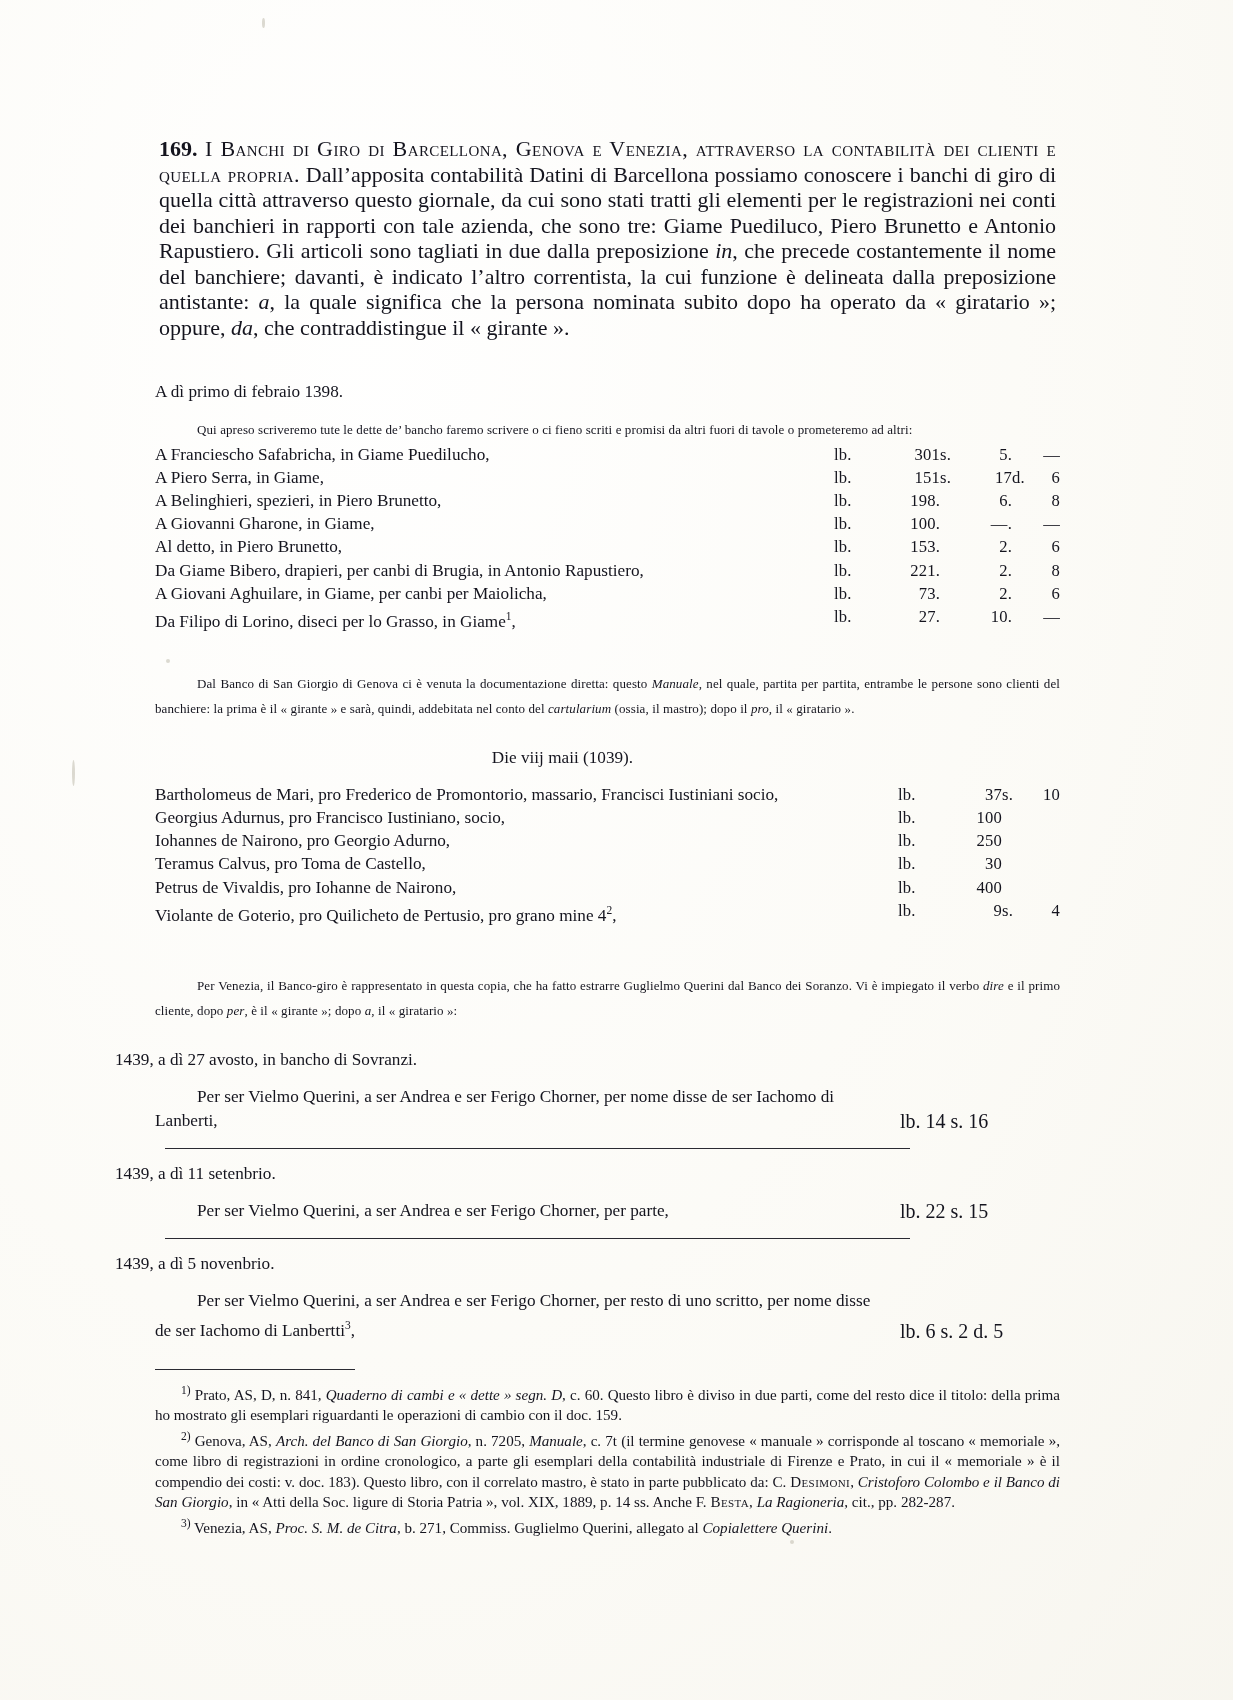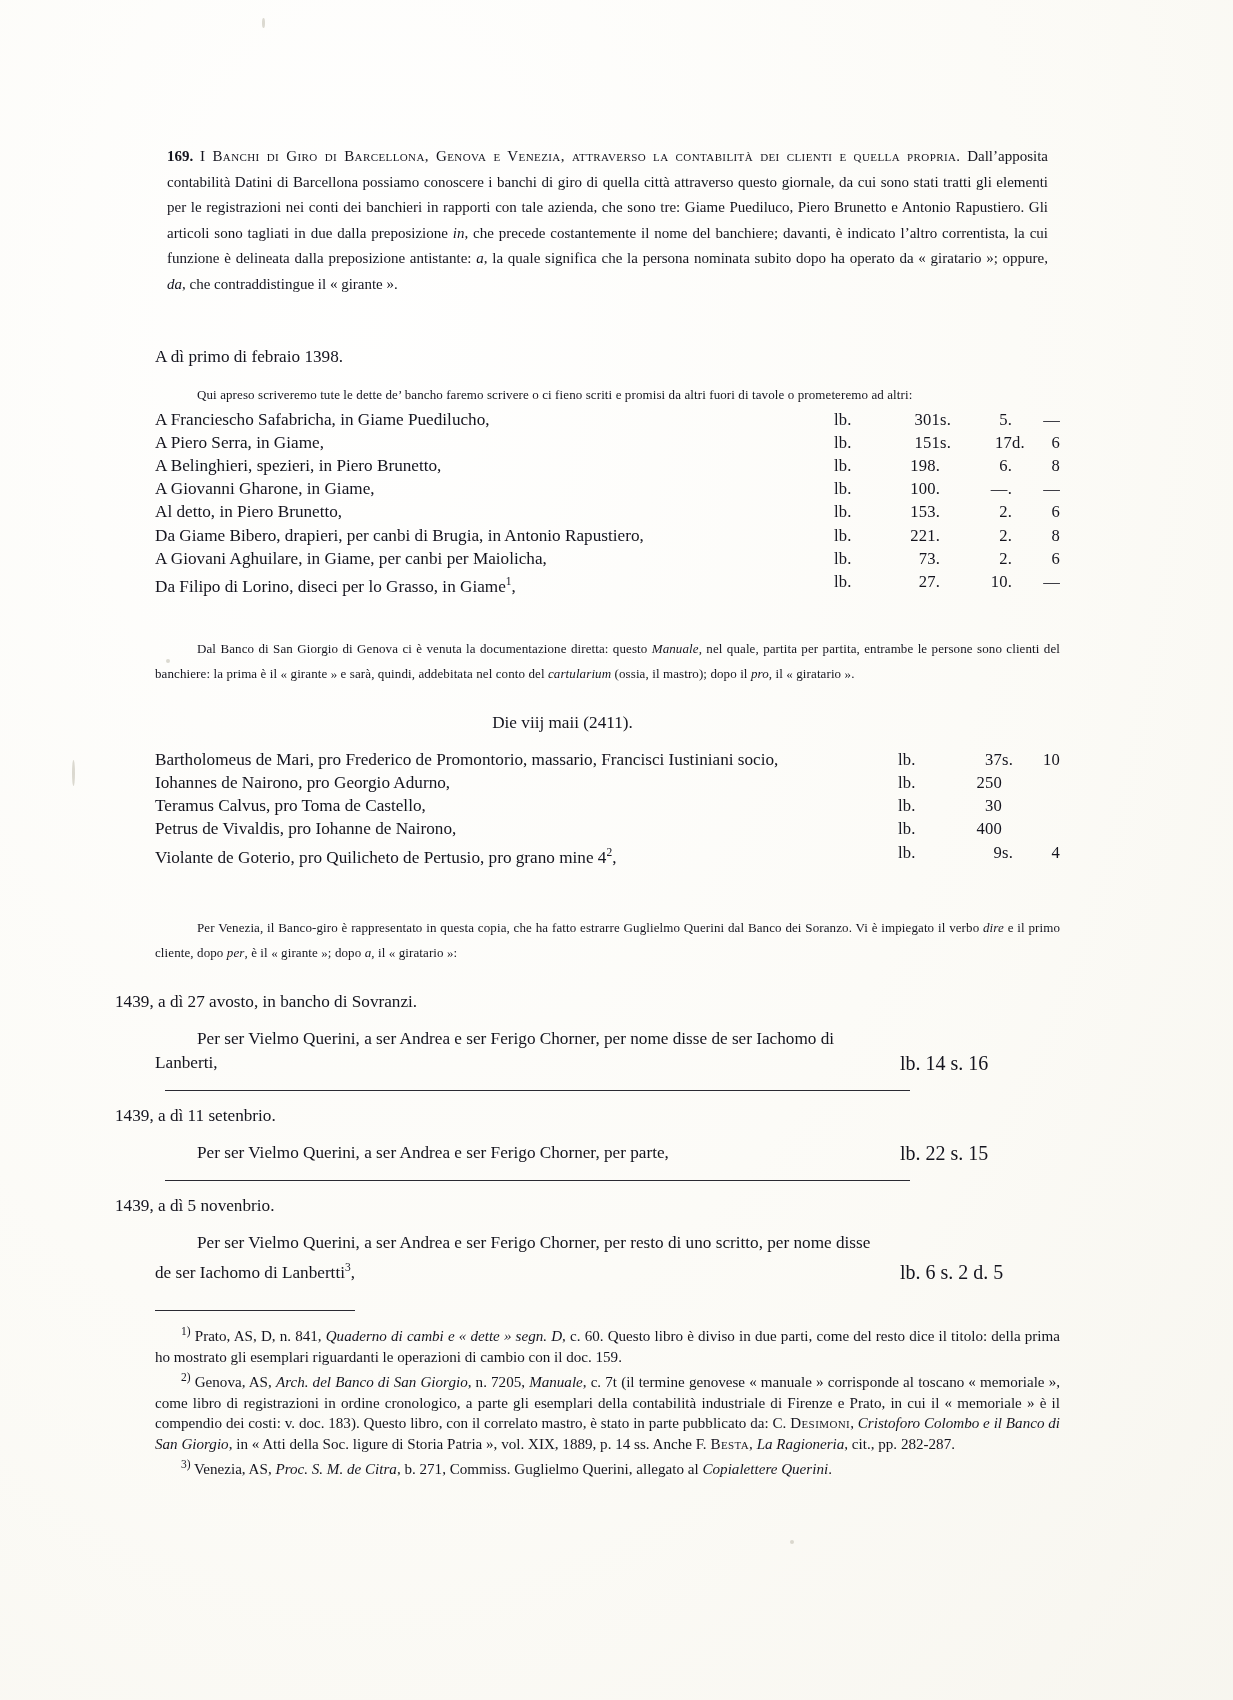--- a/index.html
+++ b/index.html
@@ -46,24 +46,24 @@
   }
   .para.indent { text-indent: 42px; }
   .sc {
     font-variant: small-caps;
     letter-spacing: 0.4px;
   }
   .bold { font-weight: bold; }
   .ital { font-style: italic; }
 
   .section-head {
-    font-size: 15px;
+    font-size: 22px;
     line-height: 25.5px;
     text-align: justify;
-    margin: 12px;
+    margin: 4px;
   }
 
   .center {
     text-align: left;
     font-size: 17.2px;
     margin: 0;
   }
 
   .gap-xs { height: 8px; }
   .gap-s  { height: 15px; }
@@ -261,32 +261,39 @@
         </tr>
       </tbody>
     </table>
 
     <div class="gap-l"></div>
 
     <p class="para indent"><span>Dal Banco di San Giorgio di Genova ci è venuta la documentazione diretta: questo</span> <span class="ital">Manuale</span><span>, nel quale, partita per partita, entrambe le persone sono clienti del banchiere: la prima è il « girante » e sarà, quindi, addebitata nel conto del</span> <span class="ital">cartularium</span><span> (ossia, il mastro); dopo il</span> <span class="ital">pro</span><span>, il « giratario ».</span></p>
 
     <div class="gap-m"></div>
 
-    <p class="center" style="text-align:center;margin-left:-90px;">Die viij maii (2411).</p>
+    <p class="center" style="text-align:center;margin-left:-90px;">Die viij maii (1039).</p>
 
     <div class="gap-s"></div>
 
     <table class="ledger ledger-genova">
       <tbody>
         <tr>
           <td class="desc">Bartholomeus de Mari, pro Frederico de Promontorio, massario, Francisci Iustiniani socio,</td>
           <td class="amt amt-lb" style="width:52px;">lb.</td>
           <td class="amt amt-num" style="width:52px;">37</td>
           <td class="amt amt-s">s.</td>
           <td class="amt amt-snum" style="width:32px;">10</td>
+        </tr>
+        <tr>
+          <td class="desc">Georgius Adurnus, pro Francisco Iustiniano, socio,</td>
+          <td class="amt amt-lb" style="width:52px;">lb.</td>
+          <td class="amt amt-num" style="width:52px;">100</td>
+          <td class="amt amt-s"></td>
+          <td class="amt amt-snum" style="width:32px;"></td>
         </tr>
         <tr>
           <td class="desc">Iohannes de Nairono, pro Georgio Adurno,</td>
           <td class="amt amt-lb" style="width:52px;">lb.</td>
           <td class="amt amt-num" style="width:52px;">250</td>
           <td class="amt amt-s"></td>
           <td class="amt amt-snum" style="width:32px;"></td>
         </tr>
         <tr>
           <td class="desc">Teramus Calvus, pro Toma de Castello,</td>

